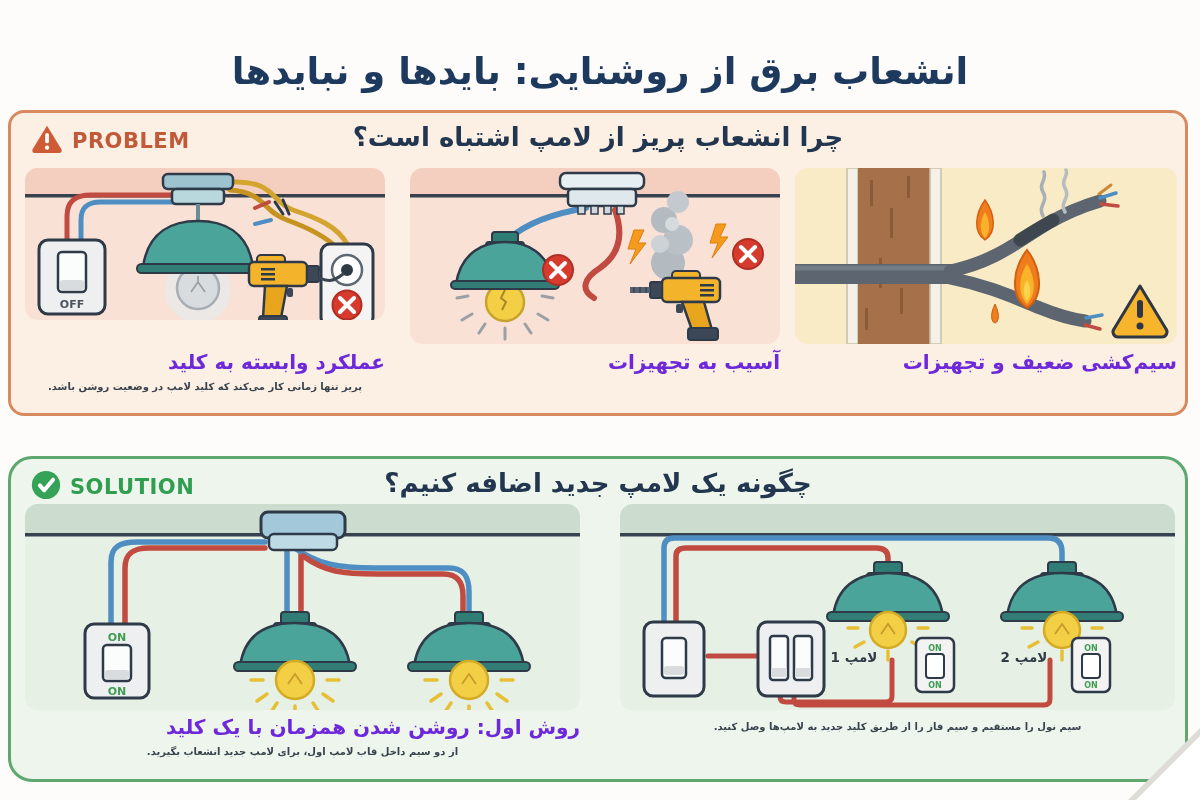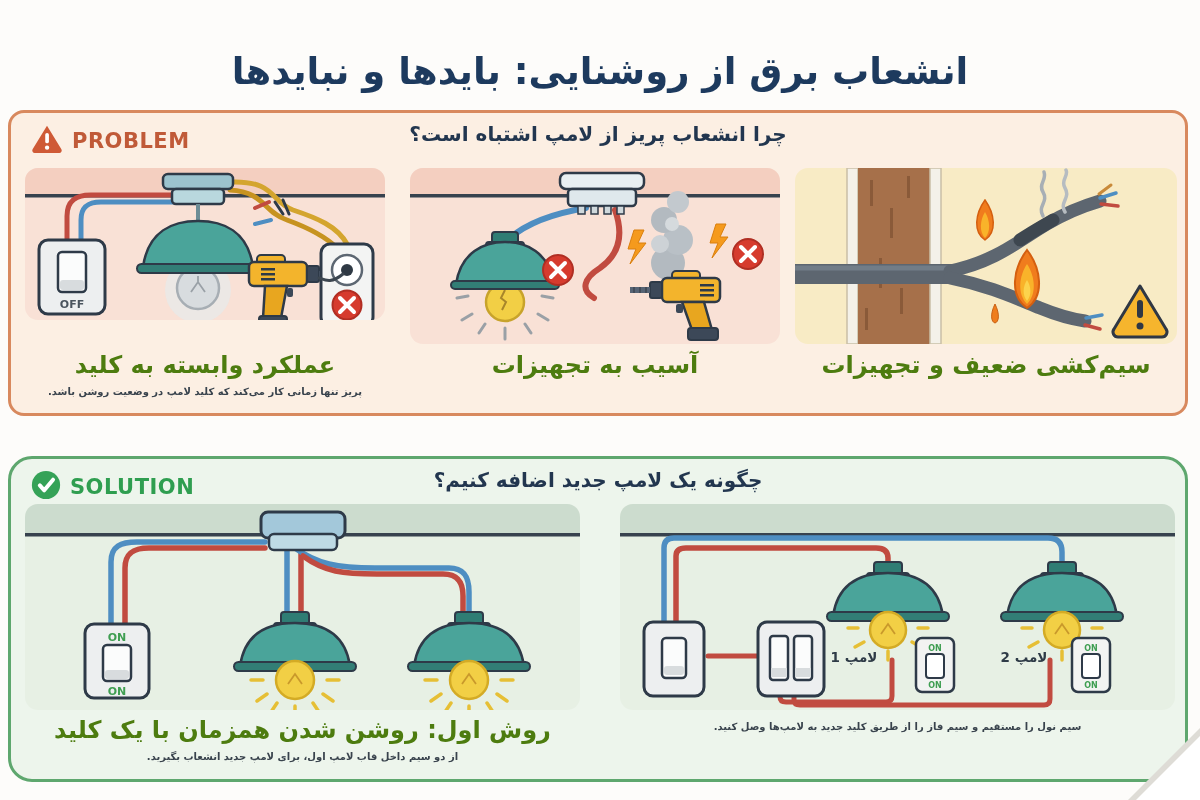--- a/index.html
+++ b/index.html
@@ -14,29 +14,29 @@
   }
   .section { position:absolute; left:8px; width:1180px; border:3.5px solid; border-radius:16px; }
   .section-problem { top:110px; height:306px; background:#fcefe3; border-color:#d8895e; }
   .section-solution { top:456px; height:326px; background:#edf5ec; border-color:#5ea76e;border-radius:24px; }
   .badge { position:absolute; left:20px; top:11px; display:flex; align-items:center; gap:9px; }
   .badge-label { font-size:21px; font-weight:bold; letter-spacing:0.5px; }
   .badge-problem .badge-label { color:#c05a38;text-align:center; }
   .badge-solution .badge-label { color:#2f9e50; }
   .section-heading {
     position:absolute; top:9px; left:0; width:100%; text-align:center; direction:rtl;
-    font-size:20px; font-weight:bold; color:#22364f;
+    font-size:26px; font-weight:bold; color:#22364f;
   }
   .panel { position:absolute; top:55px; border-radius:13px; overflow:hidden; }
   .panel svg { display:block; }
   .s-panel { top:45px; }
   .cap { position:absolute; text-align:center; direction:rtl; }
   .cap-problem { top:237px; }
   .cap-solution { top:256px; }
-  .cap-title { font-size:24px; font-weight:bold; color:#4d7c0f; line-height:1.25; }
+  .cap-title { font-size:20px; font-weight:bold; color:#6d28d9; line-height:1.25;text-align:right; }
   .cap-sub { font-size:10px; font-weight:bold; color:#39434d; margin-top:5px; line-height:1.4; }
   svg text { font-family:"DejaVu Sans", sans-serif; }
   .curl-shadow { position:absolute; right:0; bottom:0; width:0; height:0;
     border-left:72px solid transparent; border-bottom:72px solid #dedcd6; }
   .curl { position:absolute; right:0; bottom:0; width:0; height:0;
     border-left:64px solid transparent; border-bottom:64px solid #ffffff; }
 </style>
 </head>
 <body>
 

